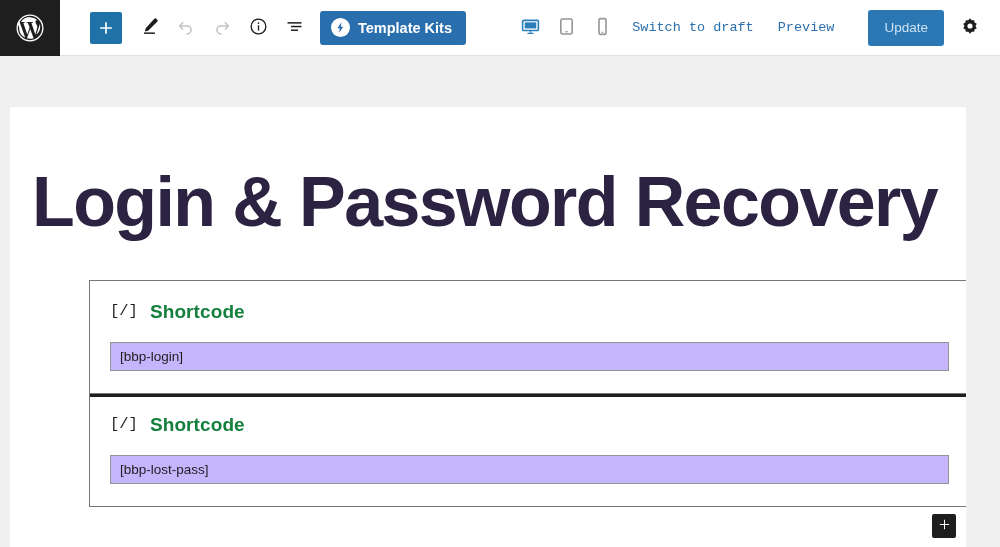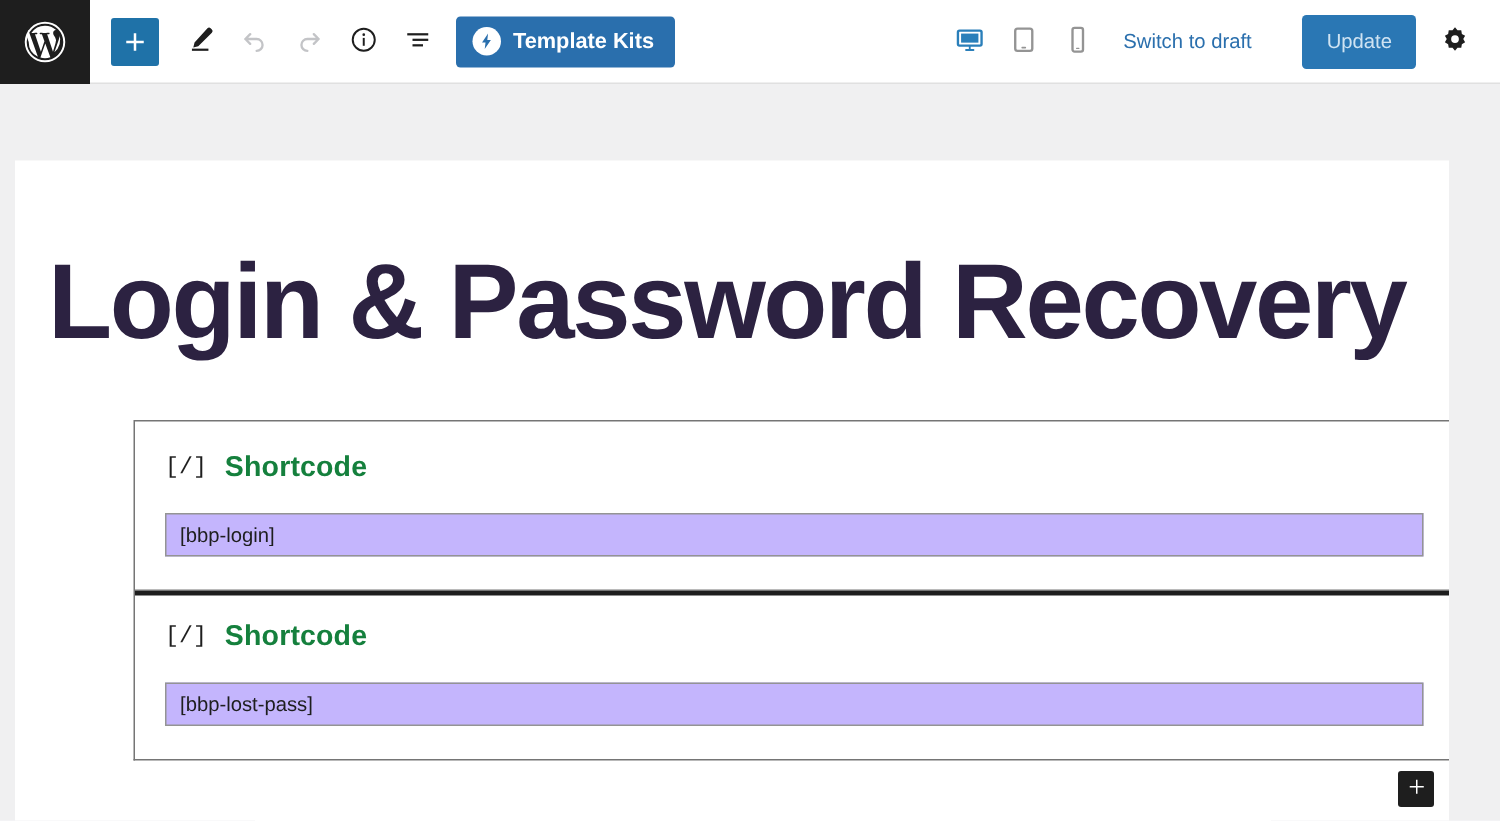--- a/index.html
+++ b/index.html
@@ -28,21 +28,21 @@
     background: #1e1e1e;
     display: flex; align-items: center; justify-content: center;
     flex: 0 0 auto;
     cursor: pointer;
   }
   #wp-logo-button svg { display: block; }
 
   .tb-left {
     display: flex; align-items: center;
     gap: 0px;
-    padding-left: 14px;
+    padding-left: 30px;
   }
   .tb-btn {
     width: 36px; height: 36px;
     display: flex; align-items: center; justify-content: center;
     border: none; background: transparent;
     border-radius: 2px; cursor: pointer;
     padding: 0;
   }
   #inserter-button {
     width: 32px; height: 32px;
@@ -90,21 +90,21 @@
   }
   .tb-link {
     color: #2a6fad;
     font-size: 13.5px;
     font-weight: 400;
     text-decoration: none;
     background: transparent; border: none;
     padding: 8px 12px;
     cursor: pointer;
     white-space: nowrap;
-    font-family: Liberation Sans, sans-serif;
+    font-family: Liberation Mono, monospace;
   }
   #update-button {
     background: #2a77b4;
     color: #cfe3f2;
     font-size: 13.5px;
     border: none;
     border-radius: 3px;
     height: 36px;
     padding: 0 16px;
     margin-left: 22px;
@@ -320,20 +320,21 @@
     <button class="device-btn">
       <span>
         <svg width="21" height="21" viewBox="0 0 24 24" aria-hidden="true">
           <rect x="8" y="3" width="8" height="18" rx="1.6" fill="none" stroke="#949494" stroke-width="1.8"></rect>
           <rect x="10.6" y="18" width="2.8" height="1.1" rx="0.55" fill="#949494"></rect>
         </svg>
       </span>
     </button>
 
     <button class="tb-link">Switch to draft</button>
+    <button class="tb-link">Preview</button>
     <button id="update-button">Update</button>
 
     <button id="settings-gear-button">
       <span>
         <svg width="20" height="20" viewBox="0 0 24 24" aria-hidden="true">
           <path fill="#1e1e1e" d="M12 2.6 14 5h3l.5 2.9 2.6 1.5-1.5 2.6 1.5 2.6-2.6 1.5L17 19h-3l-2 2.4L10 19H7l-.5-2.9L3.9 14.6l1.5-2.6-1.5-2.6L6.5 7.9 7 5h3l2-2.4Z"></path>
           <circle cx="12" cy="12" r="3.1" fill="#ffffff"></circle>
         </svg>
       </span>
     </button>

